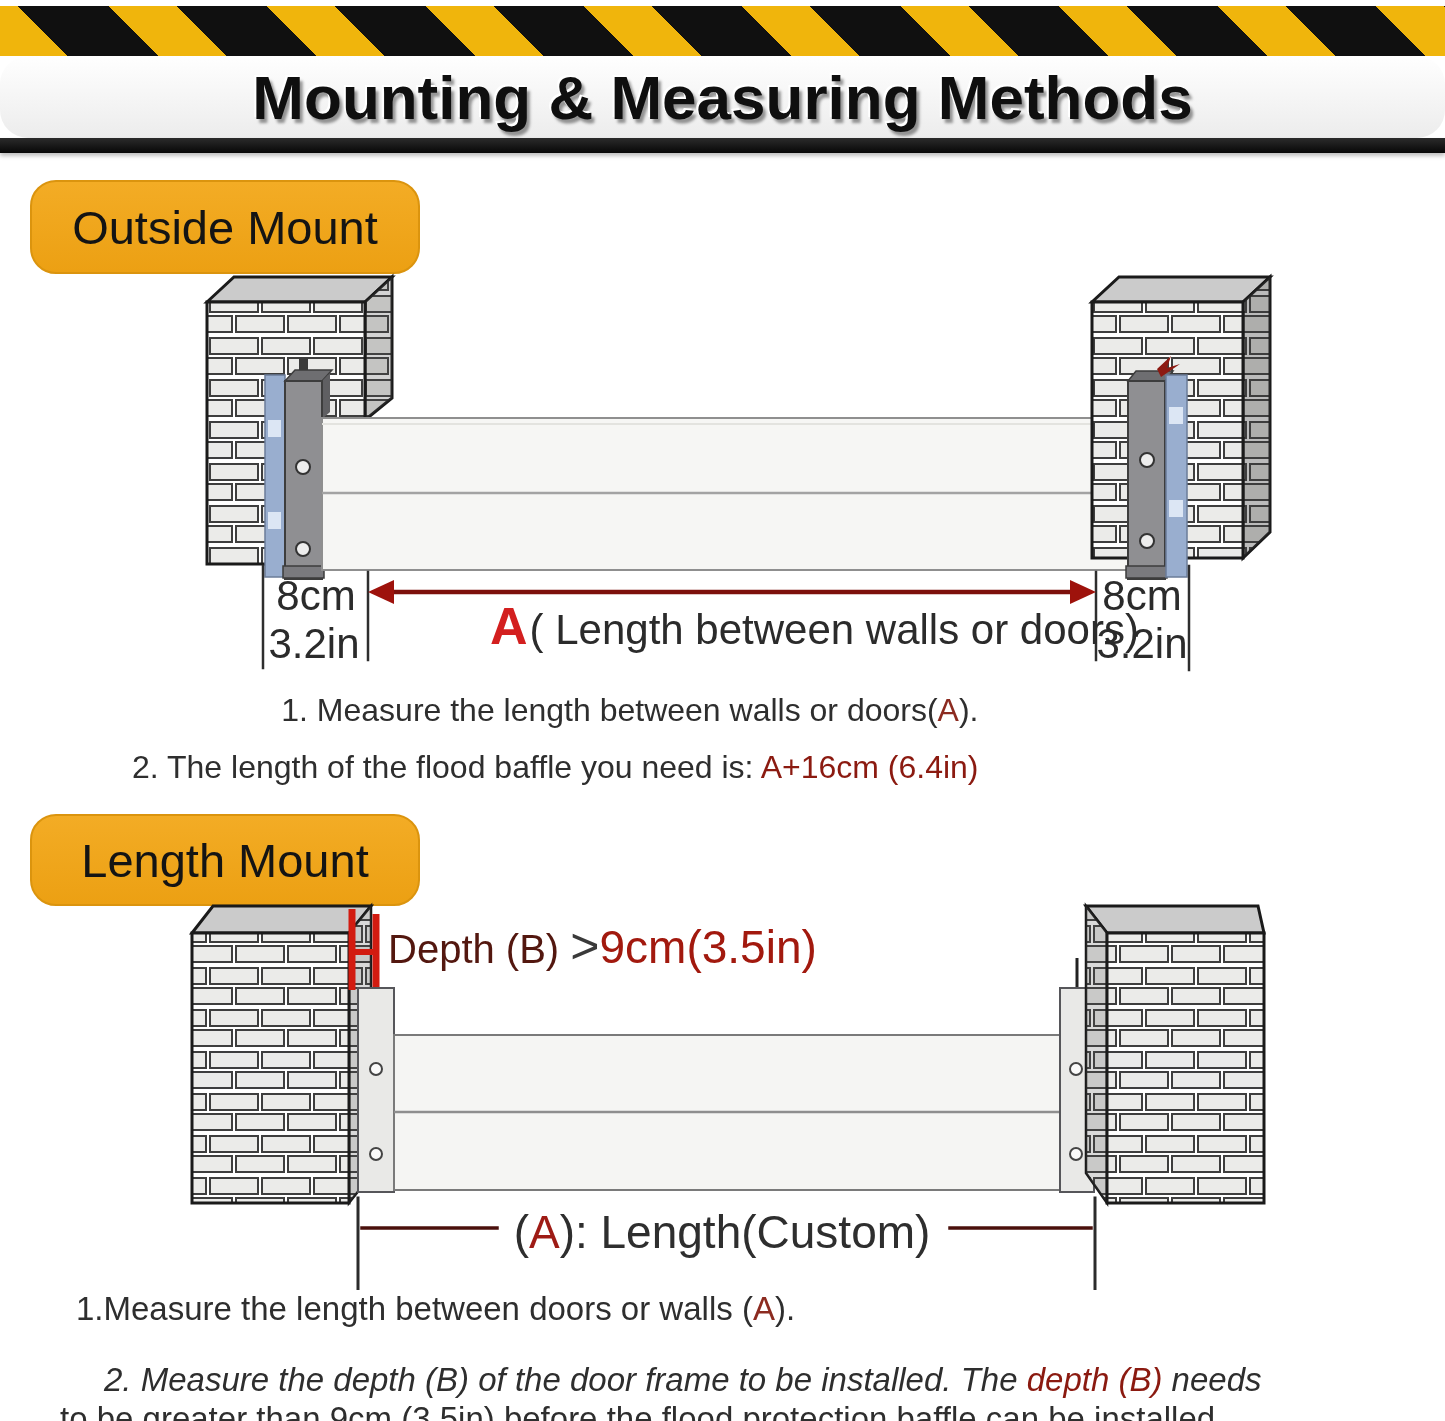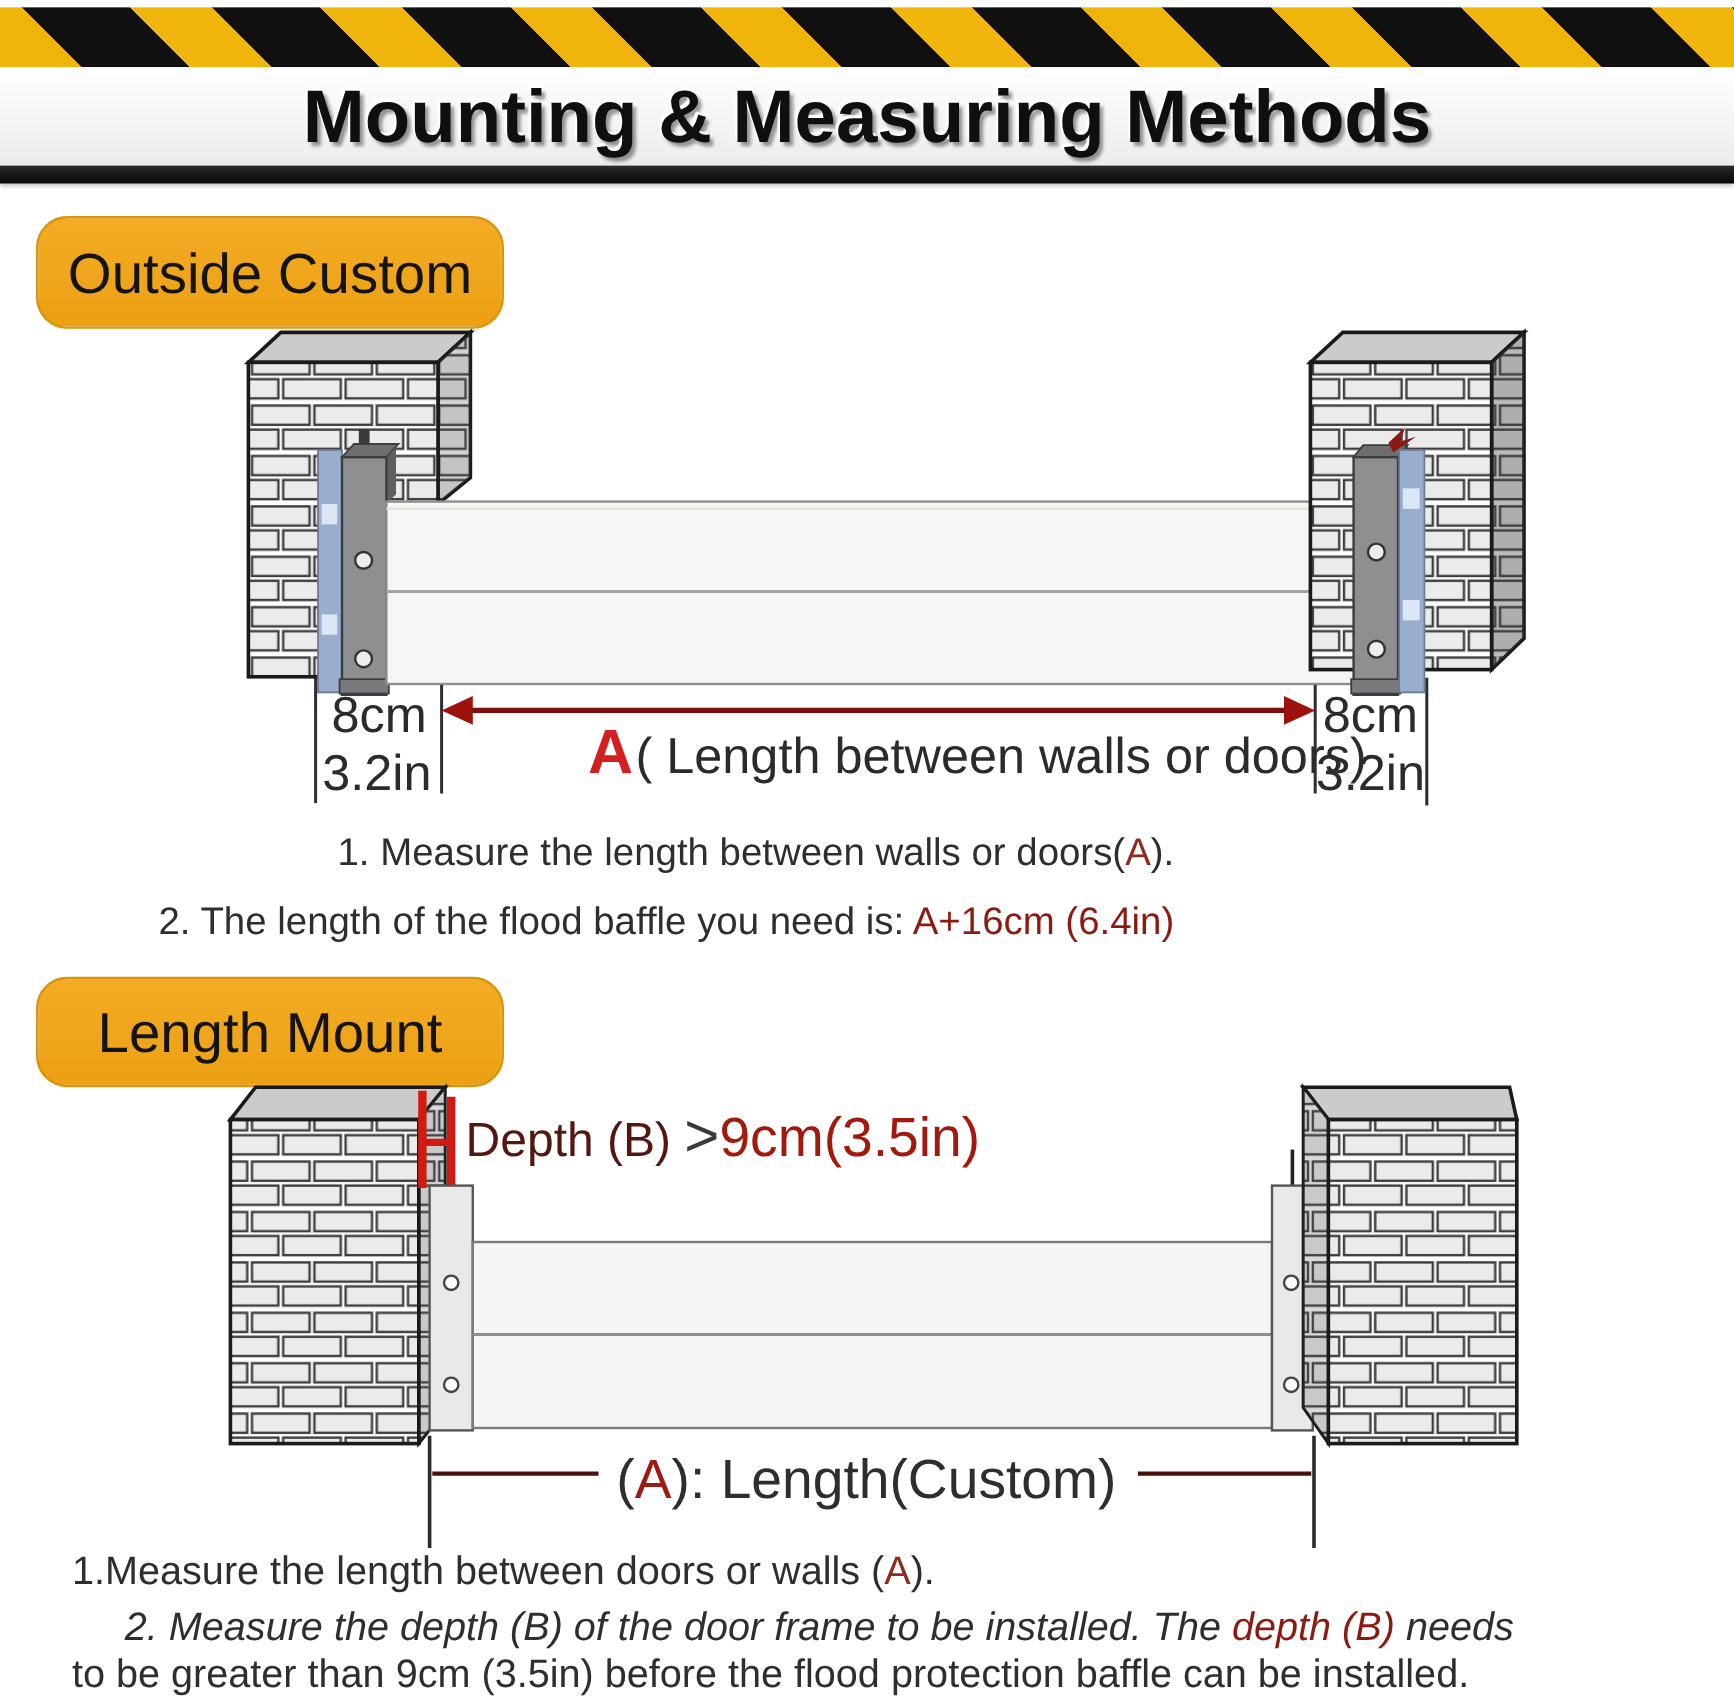--- a/index.html
+++ b/index.html
@@ -9,21 +9,21 @@
   }
   
   .hazard{
     position:absolute;top:0;left:0;width:1445px;height:50px;
     border-top:6px solid #ffffff;
     background:repeating-linear-gradient(45deg,#F0B50C 0 48px,#101010 48px 112px);
   }
   .titlebar{
     position:absolute;top:56px;left:0;width:1445px;height:82px;
     background:linear-gradient(#ffffff,#ececec);
-    display:flex;align-items:center;justify-content:center;
+    display:flex;align-items:center;justify-content:center;border-radius:28px;
   }
   .page-title{
     font-size:62px;font-weight:bold;color:#0f0f0f;letter-spacing:0px;
     text-shadow:-2px -2px 0 #ffffff, 3px 4px 3px rgba(0,0,0,0.40);
     white-space:nowrap;
   }
   .hdr-divider{
     position:absolute;top:138px;left:0;width:1445px;height:15px;
     background:linear-gradient(#2b2b2b,#070707);
     box-shadow:0 3px 4px rgba(0,0,0,0.25);
@@ -40,39 +40,39 @@
   .badge-inside{top:814px;height:88px;}
   
   .svg-abs{position:absolute;left:0;}
   .svg-outside{top:270px;}
   .svg-inside{top:900px;}
   svg text{font-family:"Liberation Sans", sans-serif;}
   
   .steps-outside{position:absolute;top:692px;left:132px;font-size:32px;line-height:36px;color:#2e2e2e;}
   .steps-outside .line{margin-bottom:21px;white-space:nowrap;text-align:right;}
   .steps-inside{position:absolute;top:1290px;left:0;width:1445px;font-size:33px;line-height:37px;color:#2e2e2e;}
-  .steps-inside .si1{padding-left:60px;margin-bottom:10px;white-space:nowrap;}
+  .steps-inside .si1{padding-left:76px;margin-bottom:34px;white-space:nowrap;}
   .steps-inside .si2{padding-left:104px;margin-bottom:2px;white-space:nowrap;font-style:italic;}
   .steps-inside .si3{padding-left:60px;white-space:nowrap;}
   .acc-soft{color:#8C2B20;}
   .acc-red{color:#8B1A10;margin-top:37px;}
 </style>
 </head>
 <body>
 
 <div class="page">
 
   <div class="hazard"></div>
   <div class="titlebar">
     <div class="page-title">Mounting &amp; Measuring Methods</div>
   </div>
   <div class="hdr-divider"></div>
 
   <div class="badge badge-outside">
-    <span>Outside Custom</span>
+    <span>Outside Mount</span>
   </div>
 
   <svg class="svg-abs svg-outside" width="1445" height="410" viewBox="0 270 1445 410">
     <defs>
       <pattern id="bricks" width="104" height="42" patternUnits="userSpaceOnUse">
         <rect width="104" height="42" fill="#FFFFFF"></rect>
         <g fill="#EBEBE9" stroke="#3E3E3E" stroke-width="2">
           <rect x="2" y="2" width="48" height="16"></rect>
           <rect x="54" y="2" width="48" height="16"></rect>
           <rect x="-24" y="22" width="48" height="16"></rect>

